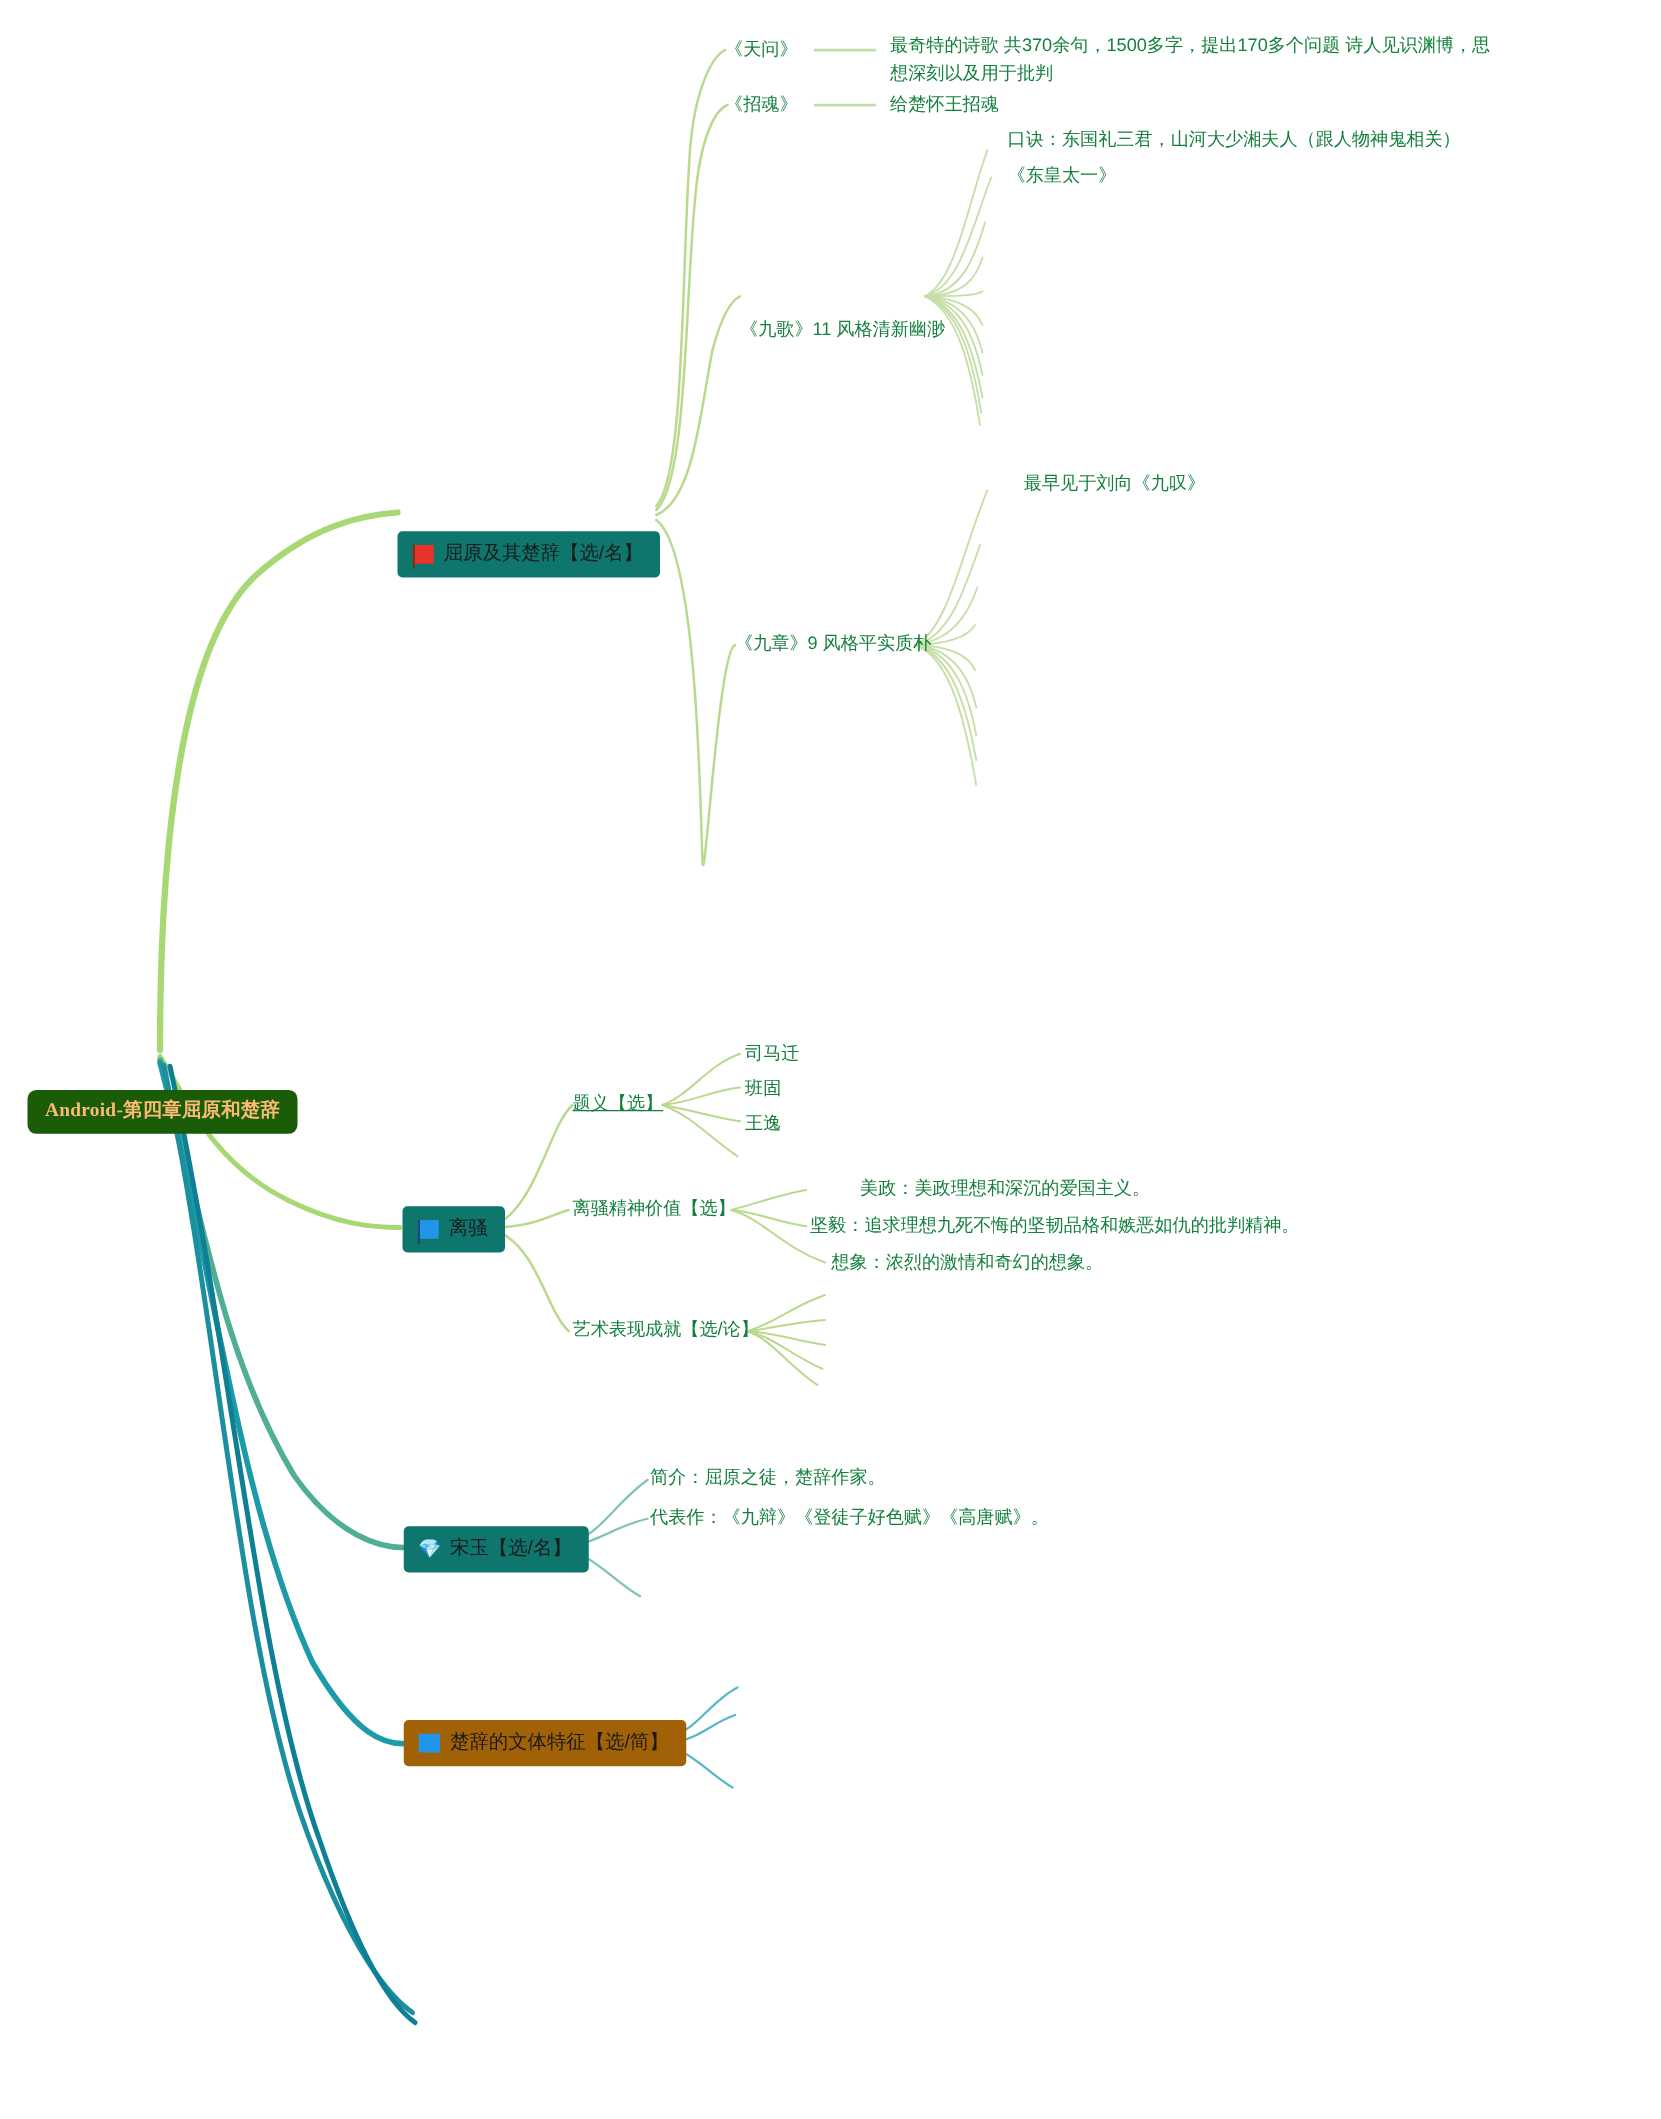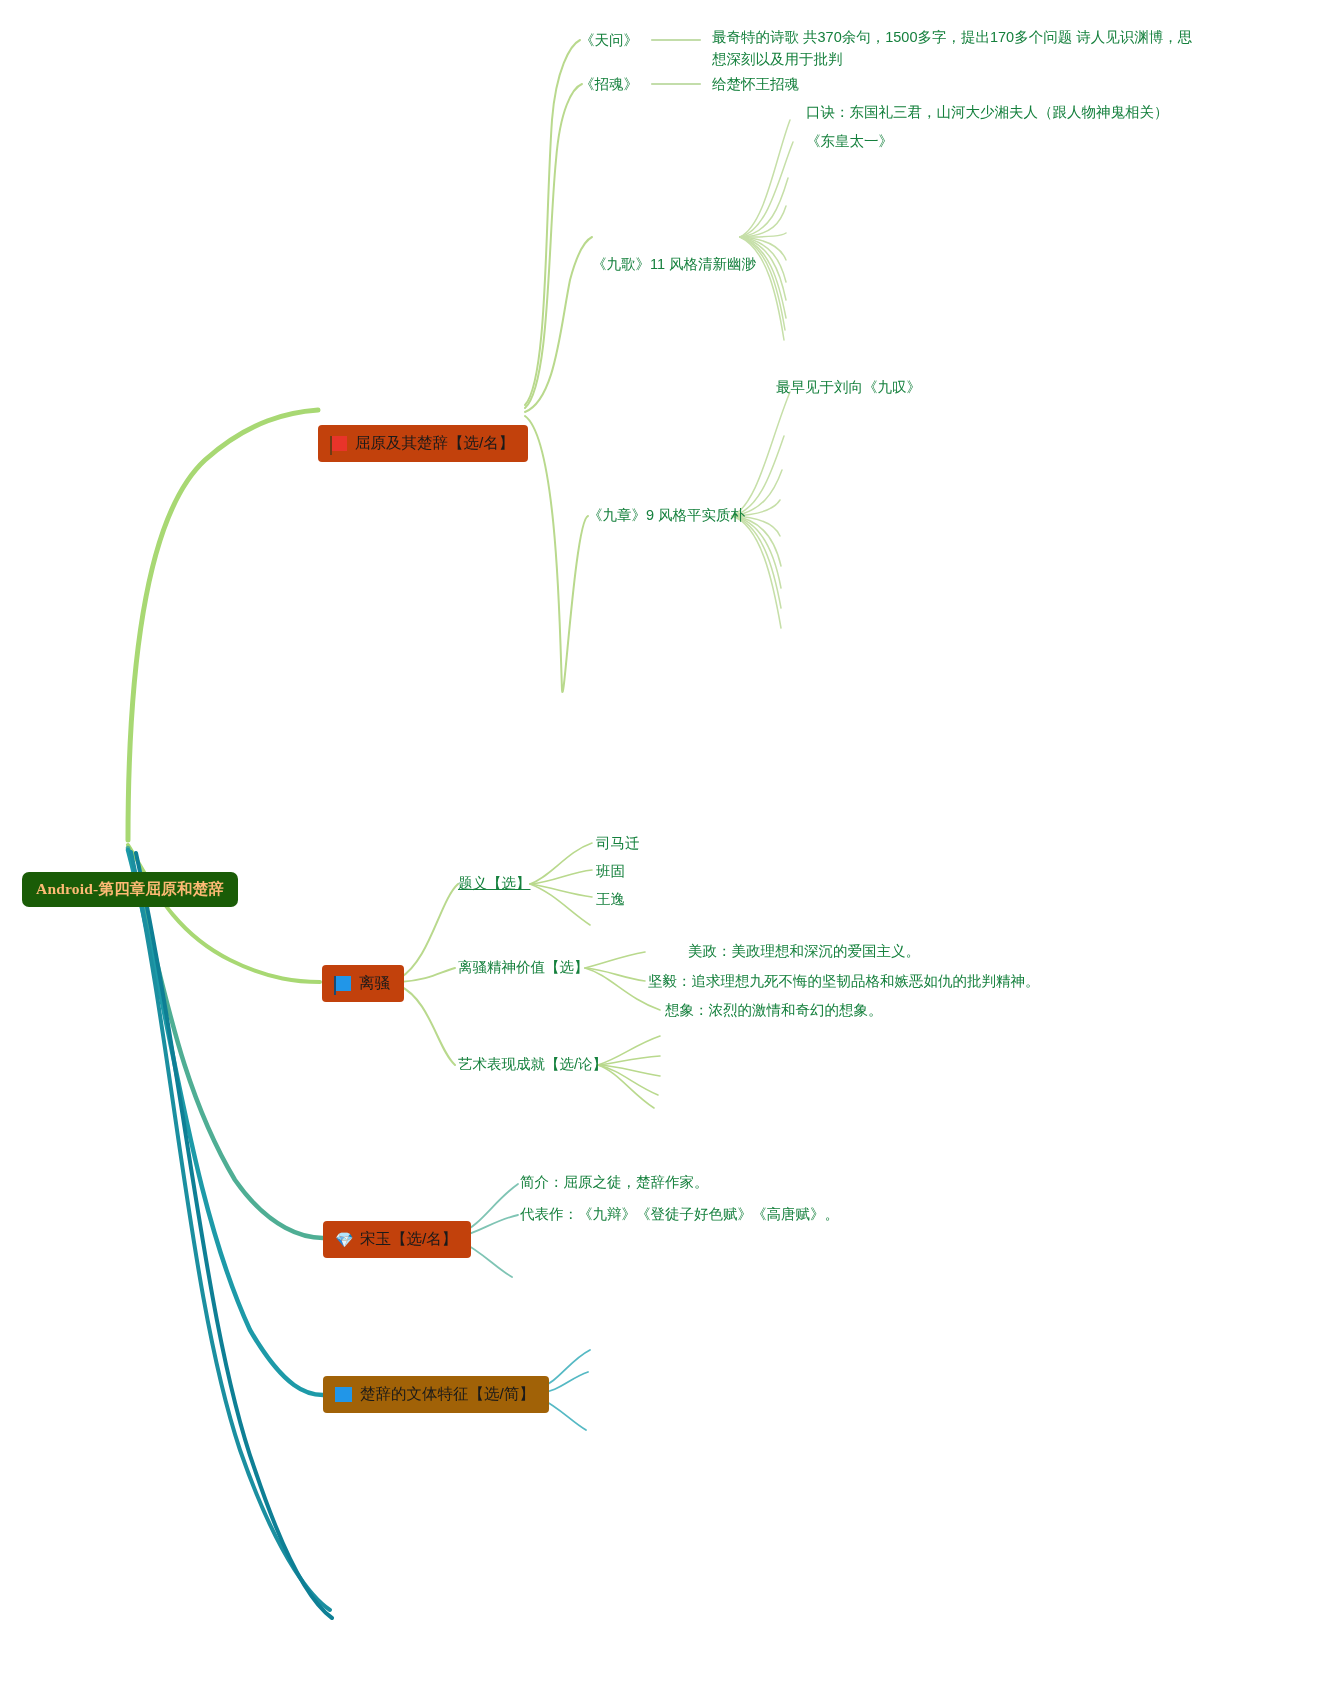--- a/index.html
+++ b/index.html
@@ -43,21 +43,21 @@
   
   .l1 {
     border-radius: 4px;
     padding: 7px 14px 8px 12px;
     font-size: 15.5px;
     color: #1a1a1a;
     display: flex;
     align-items: center;
     gap: 8px;
   }
-  .l1.green  { background: #c2410c; }
+  .l1.green  { background: #0f766e; }
   .l1.teal   { background: #a16207; }
   .ico {
     display: inline-block;
     width: 17px; height: 15px;
     line-height: 15px;
     font-size: 15px;
     flex: 0 0 auto;
   }
   .ico.flag-red  { background: #e8342a; position: relative; }
   .ico.flag-red::after {
@@ -172,21 +172,21 @@
   <div class="node txt" style="left:712px; top:74px;">给楚怀王招魂</div>
 
   <div class="node txt" style="left:592px; top:226px;margin-top:28px;">《九歌》11 风格清新幽渺</div>
 
   <div class="node txt" style="left:806px; top:102px;">口诀：东国礼三君，山河大少湘夫人（跟人物神鬼相关）</div>
 
   <div class="node txt" style="left:806px; top:131px;">《东皇太一》</div>
 
   <div class="node txt" style="left:588px; top:505px;">《九章》9 风格平实质朴</div>
 
-  <div class="node txt" style="left:776px; top:377px;">最早见于刘向《九叹》</div>
+  <div class="node txt" style="left:819px; top:377px;">最早见于刘向《九叹》</div>
 
   <div class="node l1 green" style="left:322px; top:965px;">
     <span class="ico flag-blue"></span>
     <span>离骚</span>
   </div>
 
   <div class="node txt" style="left:458px; top:873px;text-decoration:underline;">题义【选】</div>
 
   <div class="node txt" style="left:596px; top:833px;">司马迁</div>
   <div class="node txt" style="left:596px; top:861px;">班固</div>

